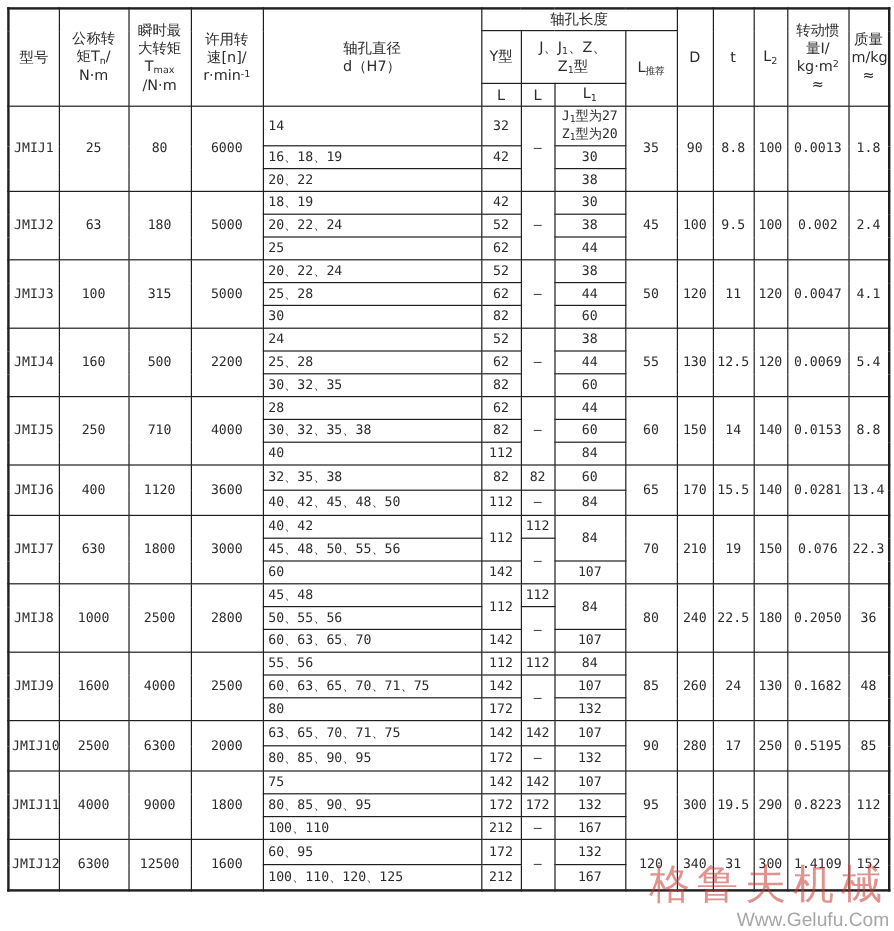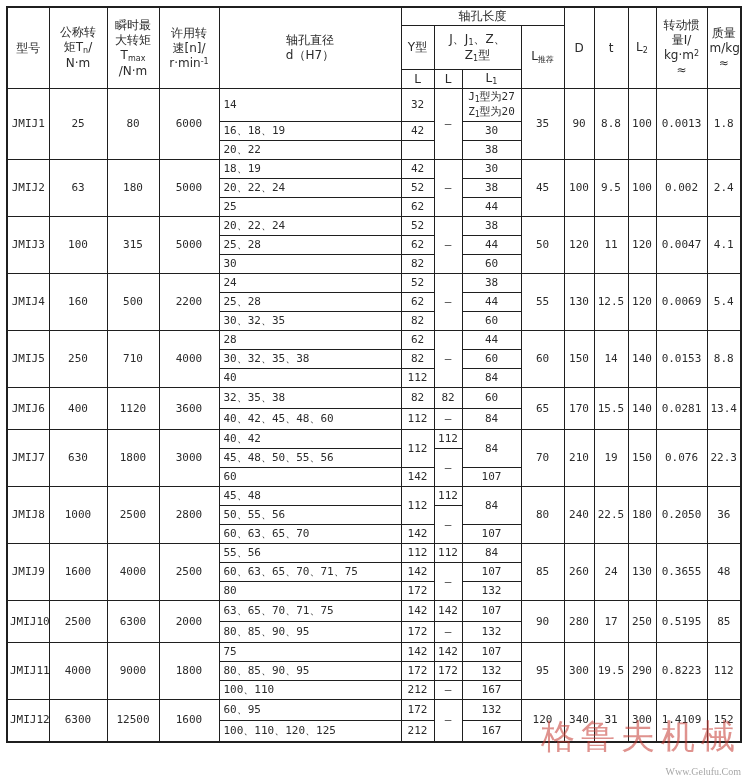--- a/index.html
+++ b/index.html
@@ -30,23 +30,23 @@
   sup{font-size:8px;vertical-align:3px;}
   tr.h3{height:19px;}
   tr.h2{height:21px;}
   .watermark-brand{
     position:absolute;right:4px;bottom:16px;width:330px;
     font-size:34px;letter-spacing:6px;text-align:right;
     color:rgba(197,57,50,0.55);pointer-events:none;white-space:nowrap;
   }
   .watermark-url{
     position:absolute;right:4px;bottom:-1px;
-    font-size:10px;color:rgba(150,150,150,0.85);
+    font-size:16px;color:rgba(150,150,150,0.85);
     pointer-events:none;white-space:nowrap;
-    font-family:Liberation Serif, serif;
+    font-family:Liberation Sans, sans-serif;
   }
 </style>
 </head>
 <body>
 
 <table>
   <colgroup>
     <col style="width:42px">
       <col style="width:58px">
       <col style="width:52px">
@@ -228,21 +228,21 @@
         <td class="num">82</td>
         <td class="num">60</td>
         <td rowspan="2" class="num">65</td>
         <td rowspan="2" class="num">170</td>
         <td rowspan="2" class="num">15.5</td>
         <td rowspan="2" class="num">140</td>
         <td rowspan="2" class="num">0.0281</td>
         <td rowspan="2" class="num">13.4</td>
       </tr>
       <tr class="h2">
-        <td class="num left">40、42、45、48、60</td>
+        <td class="num left">40、42、45、48、50</td>
         <td class="num">112</td>
         <td class="num">—</td>
         <td class="num">84</td>
       </tr>
       <tr class="h3">
         <td rowspan="3" class="num">JMIJ7</td>
         <td rowspan="3" class="num">630</td>
         <td rowspan="3" class="num">1800</td>
         <td rowspan="3" class="num">3000</td>
         <td class="num left">40、42</td>
@@ -296,21 +296,21 @@
         <td rowspan="3" class="num">4000</td>
         <td rowspan="3" class="num">2500</td>
         <td class="num left">55、56</td>
         <td class="num">112</td>
         <td class="num">112</td>
         <td class="num">84</td>
         <td rowspan="3" class="num">85</td>
         <td rowspan="3" class="num">260</td>
         <td rowspan="3" class="num">24</td>
         <td rowspan="3" class="num">130</td>
-        <td rowspan="3" class="num">0.3655</td>
+        <td rowspan="3" class="num">0.1682</td>
         <td rowspan="3" class="num">48</td>
       </tr>
       <tr class="h3">
         <td class="num left">60、63、65、70、71、75</td>
         <td class="num">142</td>
         <td rowspan="2" class="num">—</td>
         <td class="num">107</td>
       </tr>
       <tr class="h3">
         <td class="num left">80</td>

